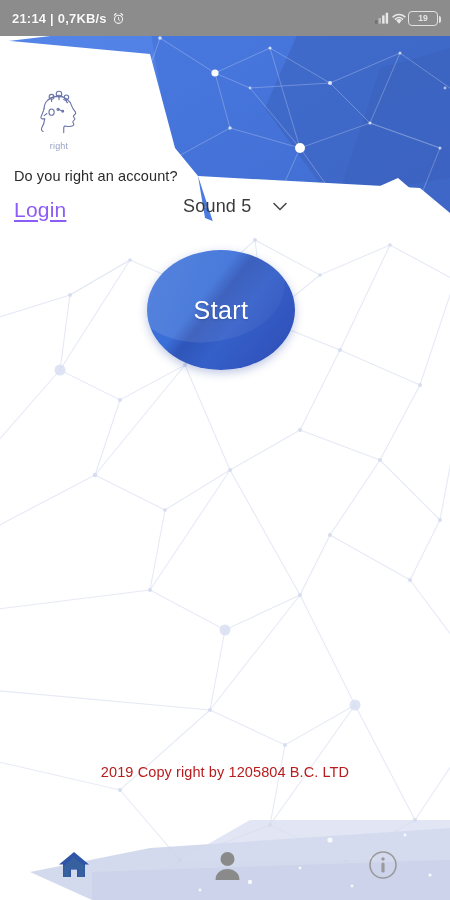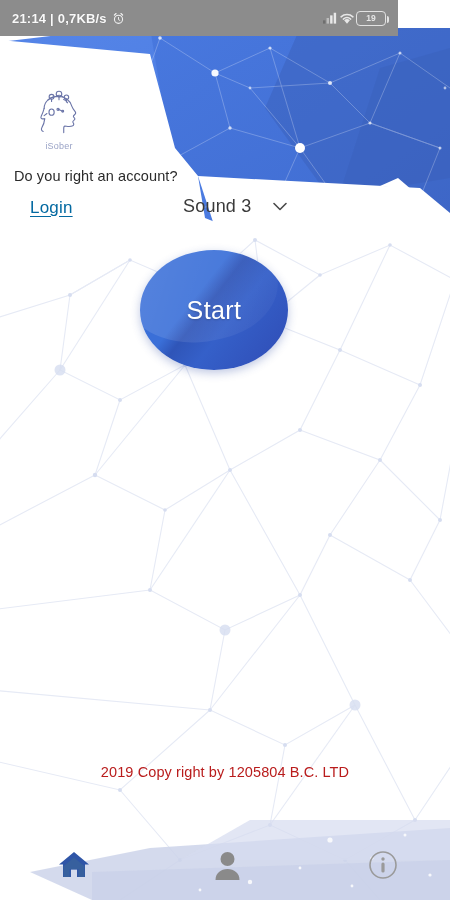--- a/index.html
+++ b/index.html
@@ -5,21 +5,21 @@
   * { margin:0; padding:0; box-sizing:border-box; }
   html,body { width:450px; height:900px; overflow:hidden; }
   body {
     font-family:"Liberation Sans", sans-serif;
     background:#ffffff;
     position:relative;
   }
 
   
   .status-bar{
-    position:absolute; top:0; left:0; width:398px; height:28px;
+    position:absolute; top:0; left:0; width:450px; height:28px;
     background:#8c8c8c;
     display:flex; align-items:center; justify-content:space-between;
     padding:18px 12px; z-index:50;
   }
   .status-left{ display:flex; align-items:center; gap:5px; }
   .status-time{
     color:#fafafa; font-size:13px; font-weight:bold; letter-spacing:.2px;
     text-shadow:0 0 1px rgba(0,0,0,.25);
   }
   .status-right{ display:flex; align-items:center; gap:1px; }
@@ -51,40 +51,40 @@
   .brand-logo{ width:56px; height:52px; display:block; margin:0 auto; }
   .brand-name{
     font-size:9px; color:#9aa3c6; letter-spacing:.2px; margin-top:1px;
     font-family:"Liberation Sans", sans-serif;
   }
   .account-q{
     position:absolute; left:14px; top:168px; z-index:20;
     font-size:14.5px; color:#2b2b2b; letter-spacing:.1px;
   }
   .login-link{
-    position:absolute; left:30px; top:198px; z-index:25;
-    font-size:17px; color:#0369a1; text-decoration:underline;
+    position:absolute; left:14px; top:198px; z-index:25;
+    font-size:21px; color:#8b5cf6; text-decoration:underline;
     text-underline-offset:3px; cursor:pointer; letter-spacing:.2px;
   }
   .sound-select{
     position:absolute; left:183px; top:196px; z-index:25;
     display:flex; align-items:center; gap:22px; cursor:pointer;
   }
   .sound-label{ font-size:18px; color:#3a3a3a; letter-spacing:.2px; }
   .chev{ width:14px; height:9px; display:block; }
 
   
   .bg-net{
     position:absolute; top:200px; left:0; width:450px; height:700px;
     z-index:1; pointer-events:none;
   }
 
   
   .start-wrap{
-    position:absolute; left:140px; top:250px; z-index:30;
+    position:absolute; left:147px; top:250px; z-index:30;
     width:148px; height:120px;
   }
   .start-btn{
     width:148px; height:120px; border:none; padding:0; cursor:pointer;
     border-radius:50%;
     background:linear-gradient(128deg,#3a6fd8 0%,#3a6fd8 38%,#2f55b8 46%,#3560c9 60%,#2f4bb4 100%);
     box-shadow:0 3px 10px rgba(40,70,160,.30);
     position:relative; overflow:hidden;
     display:flex; align-items:center; justify-content:center;
   }
@@ -235,28 +235,28 @@
       <circle cx="29" cy="23" r="1.2"></circle>
       <circle cx="34" cy="25" r="1.0"></circle>
       <path d="M29 23l5 2"></path>
       <circle cx="22" cy="9.5" r="2.6"></circle>
       <circle cx="30" cy="6.5" r="3.0"></circle>
       <circle cx="38" cy="10" r="2.4"></circle>
       <path d="M18 13c2-2 4-3 6-3M27 9.2c2-1.6 5-1.6 7 .4M35 12.4c2 .6 3.4 2 4.2 3.6"></path>
       <path d="M22 12.2v2.4M30 9.6v3M38 12.5v2.6"></path>
     </g>
   </svg>
-  <div class="brand-name">iSober</div>
+  <div class="brand-name">right</div>
 </div>
 
 <div class="account-q">Do you right an account?</div>
 <div class="login-link">Login</div>
 
 <div class="sound-select">
-  <span class="sound-label">Sound 3</span>
+  <span class="sound-label">Sound 5</span>
   <svg class="chev" viewBox="0 0 14 9">
     <path d="M1 1.5L7 7.5L13 1.5" fill="none" stroke="#4a4a4a" stroke-width="1.6" stroke-linecap="round" stroke-linejoin="round"></path>
   </svg>
 </div>
 
 <svg class="bg-net" viewBox="0 0 450 700" preserveAspectRatio="none">
   <g stroke="#e6eaf5" stroke-width="1.1" fill="none">
     <path d="M-10,120 L70,95 L130,60 L200,90 L255,40 L320,75 L390,45 L455,80"></path>
     <path d="M70,95 L60,170 L120,200 L185,165 L200,90"></path>
     <path d="M120,200 L95,275 L165,310 L230,270 L185,165"></path>

